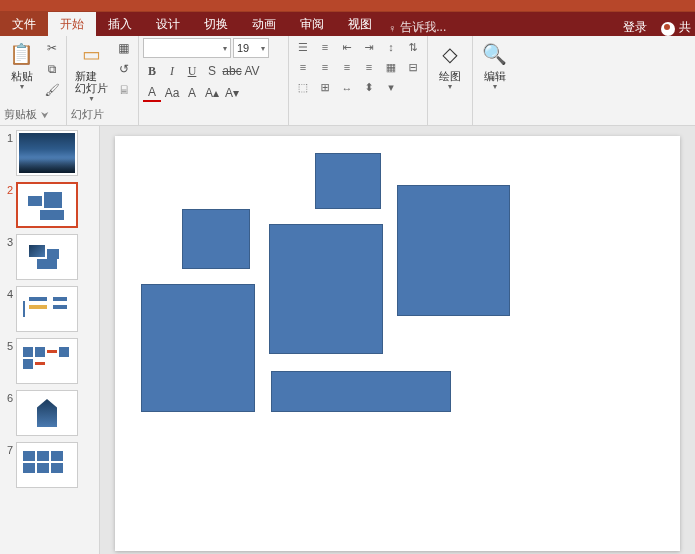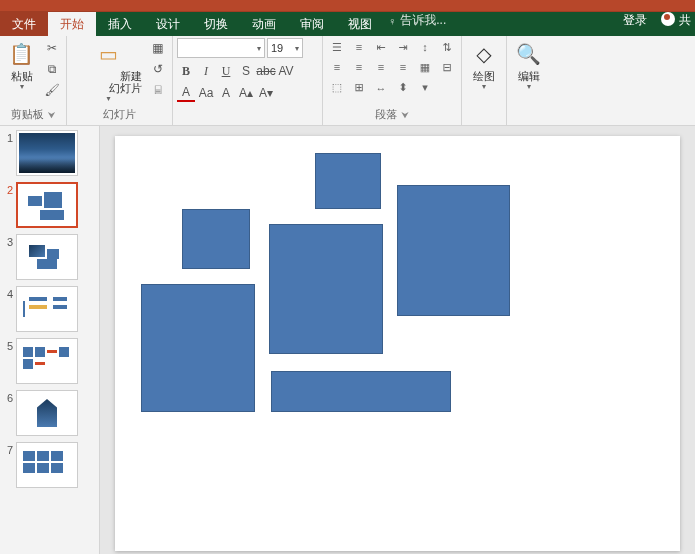--- a/index.html
+++ b/index.html
@@ -2,42 +2,42 @@
 <html><head>
 <meta charset="utf-8">
 <style>
 * { margin: 0; padding: 0; box-sizing: border-box; font-family: "Microsoft YaHei", sans-serif; }
 body { background: #f3f3f3; width: 695px; height: 554px; overflow: hidden; position: relative; }
 
 
 .titlebar { height: 12px; background: #b7472a; border-bottom: 1px solid #a03d24; }
 
 
-.tabs-row { height: 24px; background: #14532d; display: flex; align-items: flex-start; color: #fff; font-size: 12px; }
+.tabs-row { height: 24px; background: #7f1d1d; display: flex; align-items: flex-end; color: #fff; font-size: 12px; }
 .tab { padding: 0 12px; height: 24px; line-height: 24px; cursor: pointer; }
 .tab.file { background: #a03d24; }
 .tab.active { background: #f3f3f3; color: #b7472a; }
 .tellme { display: flex; align-items: center; margin-left: 4px; opacity: 0.85; }
 .tellme-icon { margin-right: 4px; font-size: 11px; }
 .spacer { flex: 1; }
 .login { padding: 0 8px; }
 .user-icon { width: 14px; height: 14px; background: #fff; border-radius: 50%; display: inline-block; margin-left: 6px; position: relative; }
 .user-icon::after { content: ""; position: absolute; left: 3px; top: 2px; width: 6px; height: 6px; border-radius: 50%; background: #b7472a; }
 .share { padding: 0 4px; }
 
 
 .ribbon { height: 90px; background: #f3f3f3; border-bottom: 1px solid #d4d4d4; display: flex; }
 .group { border-right: 1px solid #d4d4d4; display: flex; flex-direction: column; padding: 2px 4px; }
 .group-body { flex: 1; display: flex; align-items: flex-start; gap: 2px; }
-.group-label { font-size: 11px; color: #666; text-align: center; padding: 2px 0 1px 0; }
+.group-label { font-size: 11px; color: #666; padding: 2px 0 1px 0; }
 .dialog-launcher { font-size: 9px; color: #888; margin-left: 4px; cursor: pointer; }
 
 .bigbtn { display: flex; flex-direction: column; align-items: center; justify-content: center; padding: 2px 4px; cursor: pointer; font-size: 11px; color: #333; }
 .bigbtn .ico { width: 28px; height: 28px; display: flex; align-items: center; justify-content: center; font-size: 20px; }
-.bigbtn .lbl { margin-top: 2px; line-height: 12px; text-align: right; }
+.bigbtn .lbl { margin-top: 2px; line-height: 12px; text-align: left; }
 .dropdown-arrow { font-size: 8px; color: #666; }
 
 .mini-col { display: flex; flex-direction: column; gap: 1px; }
 .mini { width: 20px; height: 20px; display: flex; align-items: center; justify-content: center; font-size: 12px; color: #555; cursor: pointer; }
 
 .font-row1 { display: flex; gap: 2px; align-items: center; margin-bottom: 2px; }
 .font-row2, .font-row3 { display: flex; gap: 2px; align-items: center; margin-bottom: 2px; }
 .combo { background: #fff; border: 1px solid #c0c0c0; height: 20px; font-size: 11px; padding: 0 3px; display: flex; align-items: center; justify-content: space-between; color: #888; }
 .combo.font-name { width: 88px; }
 .combo.font-size { width: 36px; color: #333; }
@@ -157,21 +157,21 @@
           </div>
       </div>
     </div>
     <div class="group-label"><span>剪贴板</span><span class="dialog-launcher">⮟</span></div>
   </div>
 
   <div class="group">
     <div class="group-body">
       <div class="bigbtn">
         <span class="ico ico-new">▭</span>
-        <span class="lbl" style="white-space:pre;margin-left:34px;">新建
+        <span class="lbl" style="white-space:pre;">新建
 幻灯片</span>
         <span class="dropdown-arrow">▾</span>
       </div>
       <div class="mini-col">
         <div class="mini">
             <span>▦</span>
           </div>
         <div class="mini">
             <span>↺</span>
           </div>
@@ -232,21 +232,20 @@
         <div class="pbtn">⊟</div>
       </div>
       <div class="para-row">
         <div class="pbtn">⬚</div>
         <div class="pbtn">⊞</div>
         <div class="pbtn">↔</div>
         <div class="pbtn">⬍</div>
         <div class="pbtn">▾</div>
       </div>
     </div>
-    <div class="group-label"><span>段落</span><span class="dialog-launcher">⮟</span></div>
   </div>
 
   <div class="group">
     <div class="group-body">
       <div class="bigbtn">
         <span class="ico">◇</span>
         <span class="lbl">绘图</span>
         <span class="dropdown-arrow">▾</span>
       </div>
     </div>

